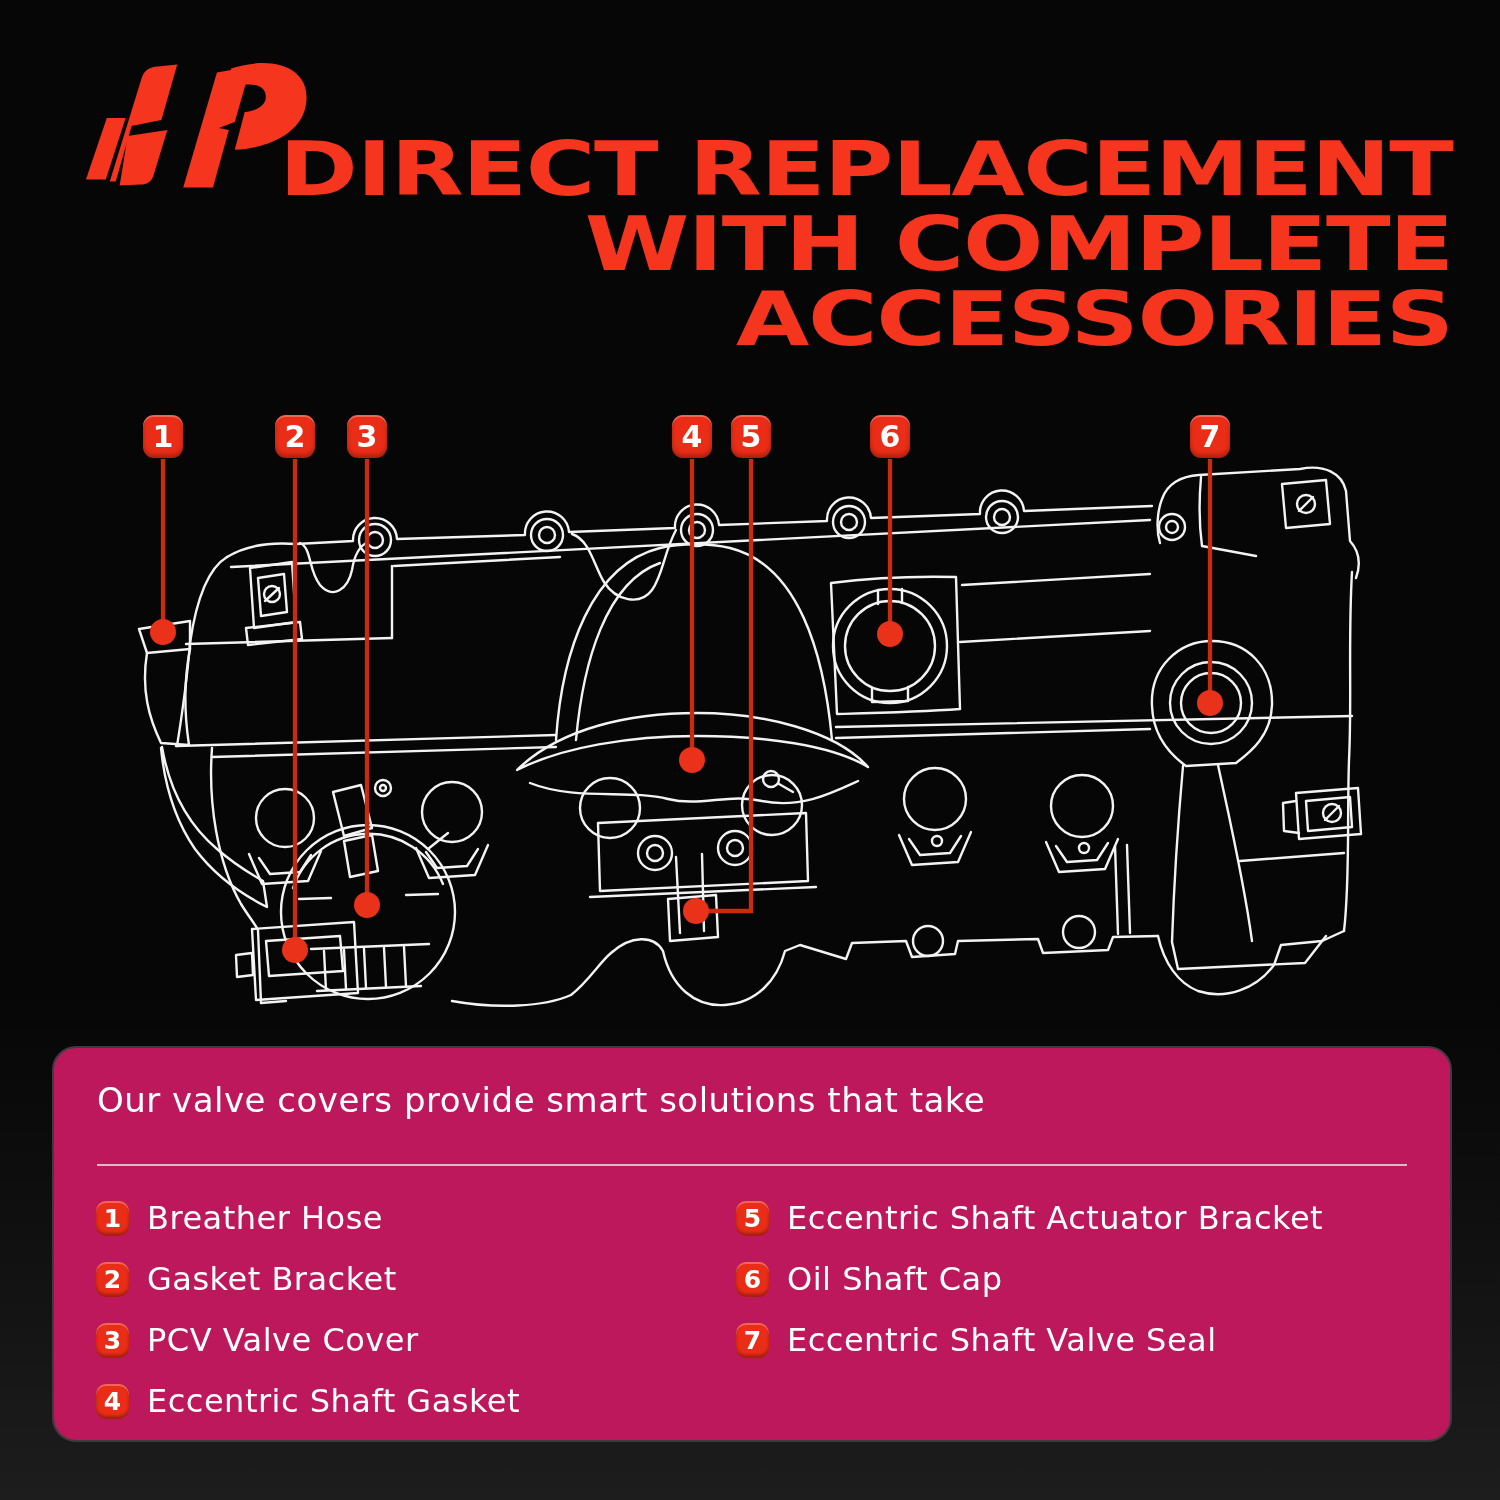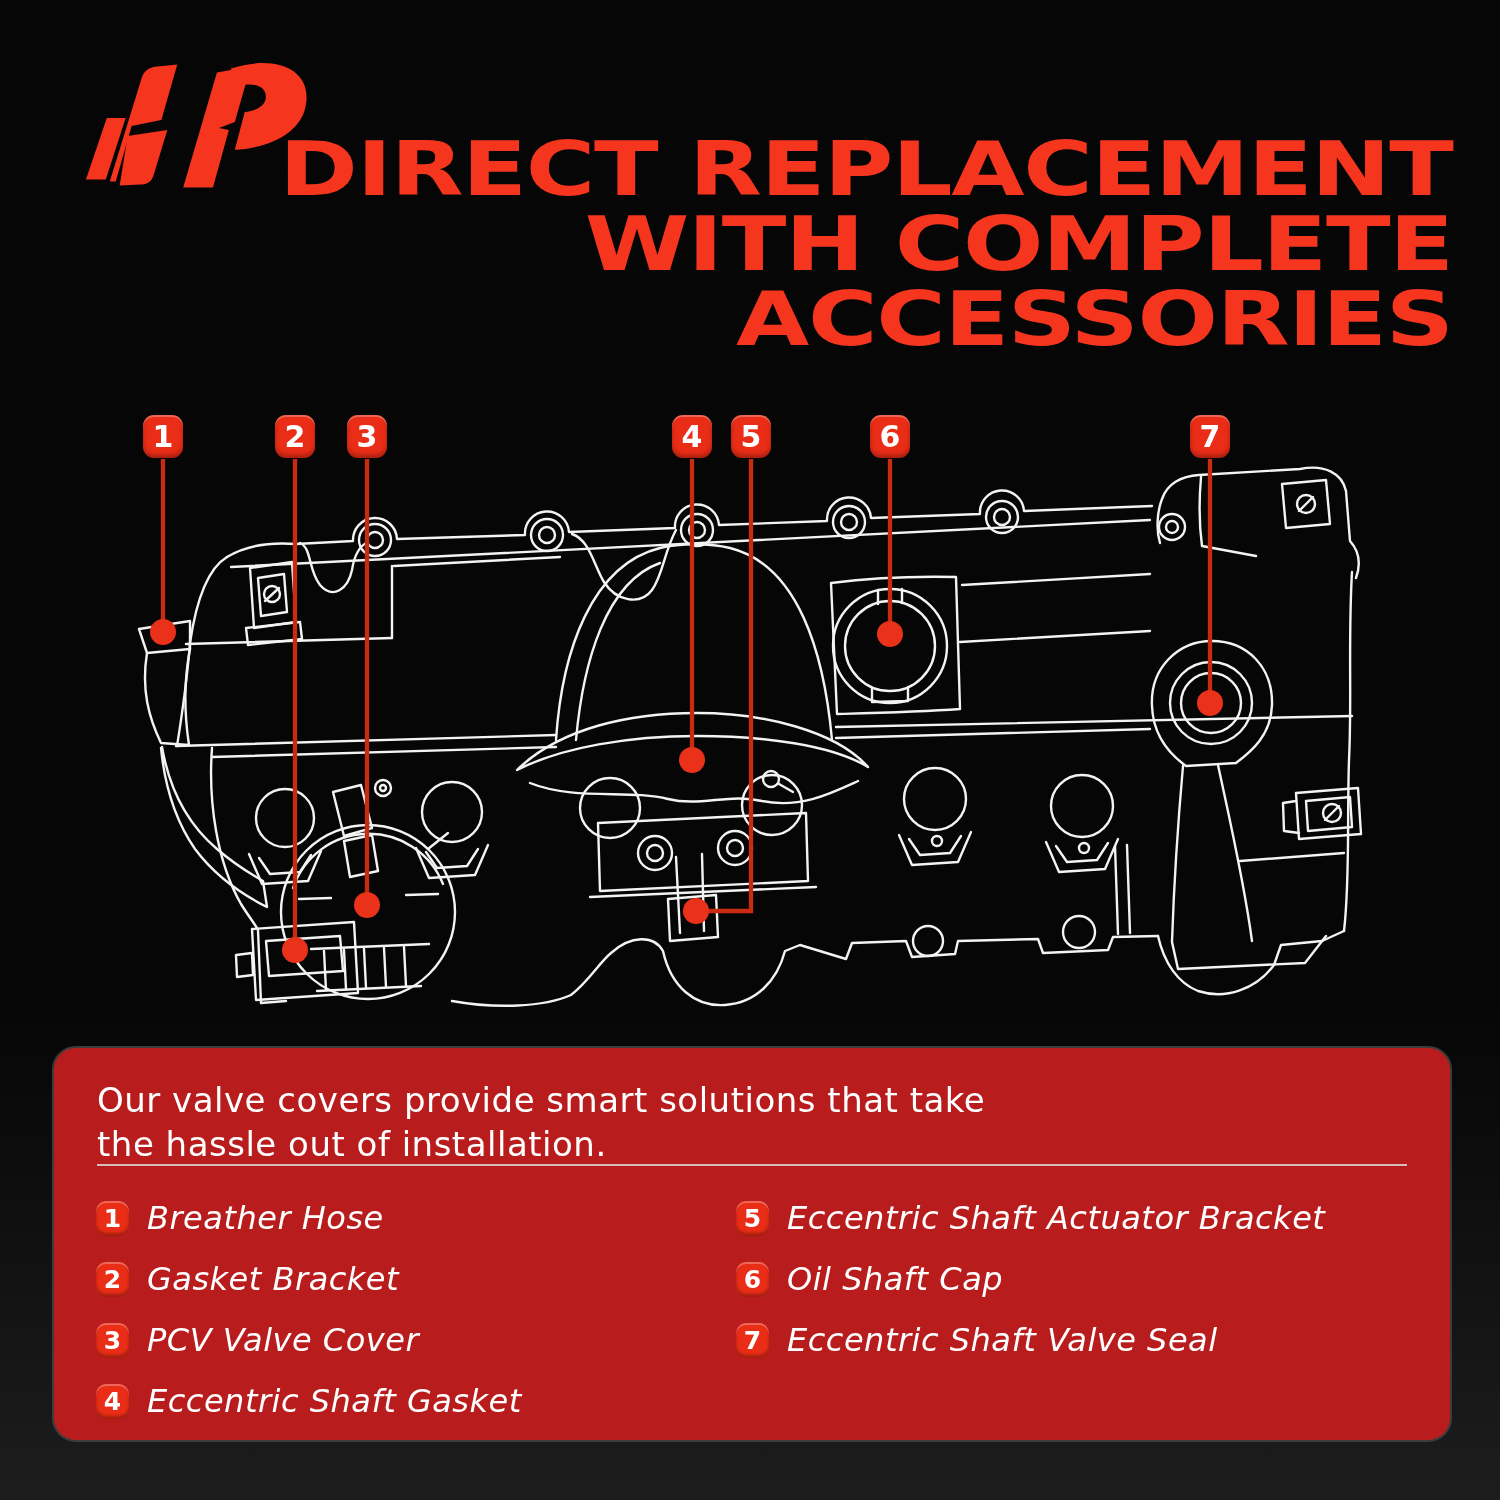--- a/index.html
+++ b/index.html
@@ -21,41 +21,41 @@
   .diagram-svg{position:absolute;left:0;top:400px;width:1500px;height:650px;}
   .marker{
     position:absolute;top:415px;width:40px;height:43px;border-radius:11px;
     background:#e92d16;color:#fff;display:flex;align-items:center;justify-content:center;
     font-weight:bold;font-size:30px;font-family:"DejaVu Sans",sans-serif;
     box-shadow:inset 0 2px 0 rgba(255,255,255,.28), inset 0 -3px 4px rgba(0,0,0,.3);
   }
   
   .panel{
     position:absolute;left:52px;top:1046px;width:1400px;height:396px;
-    background:#b91c1c;border:2px solid #3c3c3c;border-radius:24px;box-sizing:border-box;
+    background:#be185d;border:2px solid #3c3c3c;border-radius:24px;box-sizing:border-box;
   }
   .panel-intro{
     position:absolute;left:43px;top:30px;color:#ffffff;
     font-size:34px;line-height:44px;letter-spacing:.5px;
   }
   .panel-divider{
     position:absolute;left:43px;right:43px;top:116px;height:2px;
     background:#d9d9d9;opacity:.85;
   }
   .legend-col{position:absolute;top:152px;}
   .legend-col.left{left:42px;}
   .legend-col.right{left:682px;}
   .legend-item{display:flex;align-items:center;height:36px;margin-bottom:25px;}
   .legend-badge{
     width:33px;height:35px;border-radius:10px;background:#e92d16;color:#fff;flex:0 0 33px;
     display:flex;align-items:center;justify-content:center;
     font-weight:bold;font-size:25px;
     box-shadow:inset 0 2px 0 rgba(255,255,255,.28), inset 0 -3px 3px rgba(0,0,0,.3);
   }
-  .legend-label{color:#ffffff;font-size:32px;margin-left:18px;letter-spacing:.5px;white-space:nowrap;font-style:italic;}
+  .legend-label{color:#ffffff;font-size:32px;margin-left:18px;letter-spacing:.5px;white-space:nowrap;}
 </style>
 </head>
 <body>
 
 <svg class="logo" viewBox="0 0 260 152" aria-label="AP logo">
   <g fill="#f5351d">
     <path d="M6,128 L27,66 L46,66 L26,128 Z"></path>
     <path d="M30,130 L62,26 C64,19 70,14 78,14 L98,12 L82,68 L52,74 L36,130 Z"></path>
     <path d="M48,84 L88,78 L74,124 C72,130 67,133 61,133 L40,134 Z"></path>
     <path d="M104,136 L138,20 L172,14 L156,70 L140,76 L150,78 L134,136 Z"></path>
@@ -218,21 +218,20 @@
 <div class="marker" style="left:275px;">2</div>
 <div class="marker" style="left:347px;">3</div>
 <div class="marker" style="left:672px;">4</div>
 <div class="marker" style="left:731px;">5</div>
 <div class="marker" style="left:870px;">6</div>
 <div class="marker" style="left:1190px;">7</div>
 
 <div class="panel">
   <div class="panel-intro">
     <div>Our valve covers provide smart solutions that take</div>
-    <div>the hassle out of installation.</div>
   </div>
   <div class="panel-divider"></div>
 
   <div class="legend-col left">
     <div class="legend-item">
       <span class="legend-badge">1</span>
       <span class="legend-label">Breather Hose</span>
     </div>
     <div class="legend-item">
       <span class="legend-badge">2</span>

